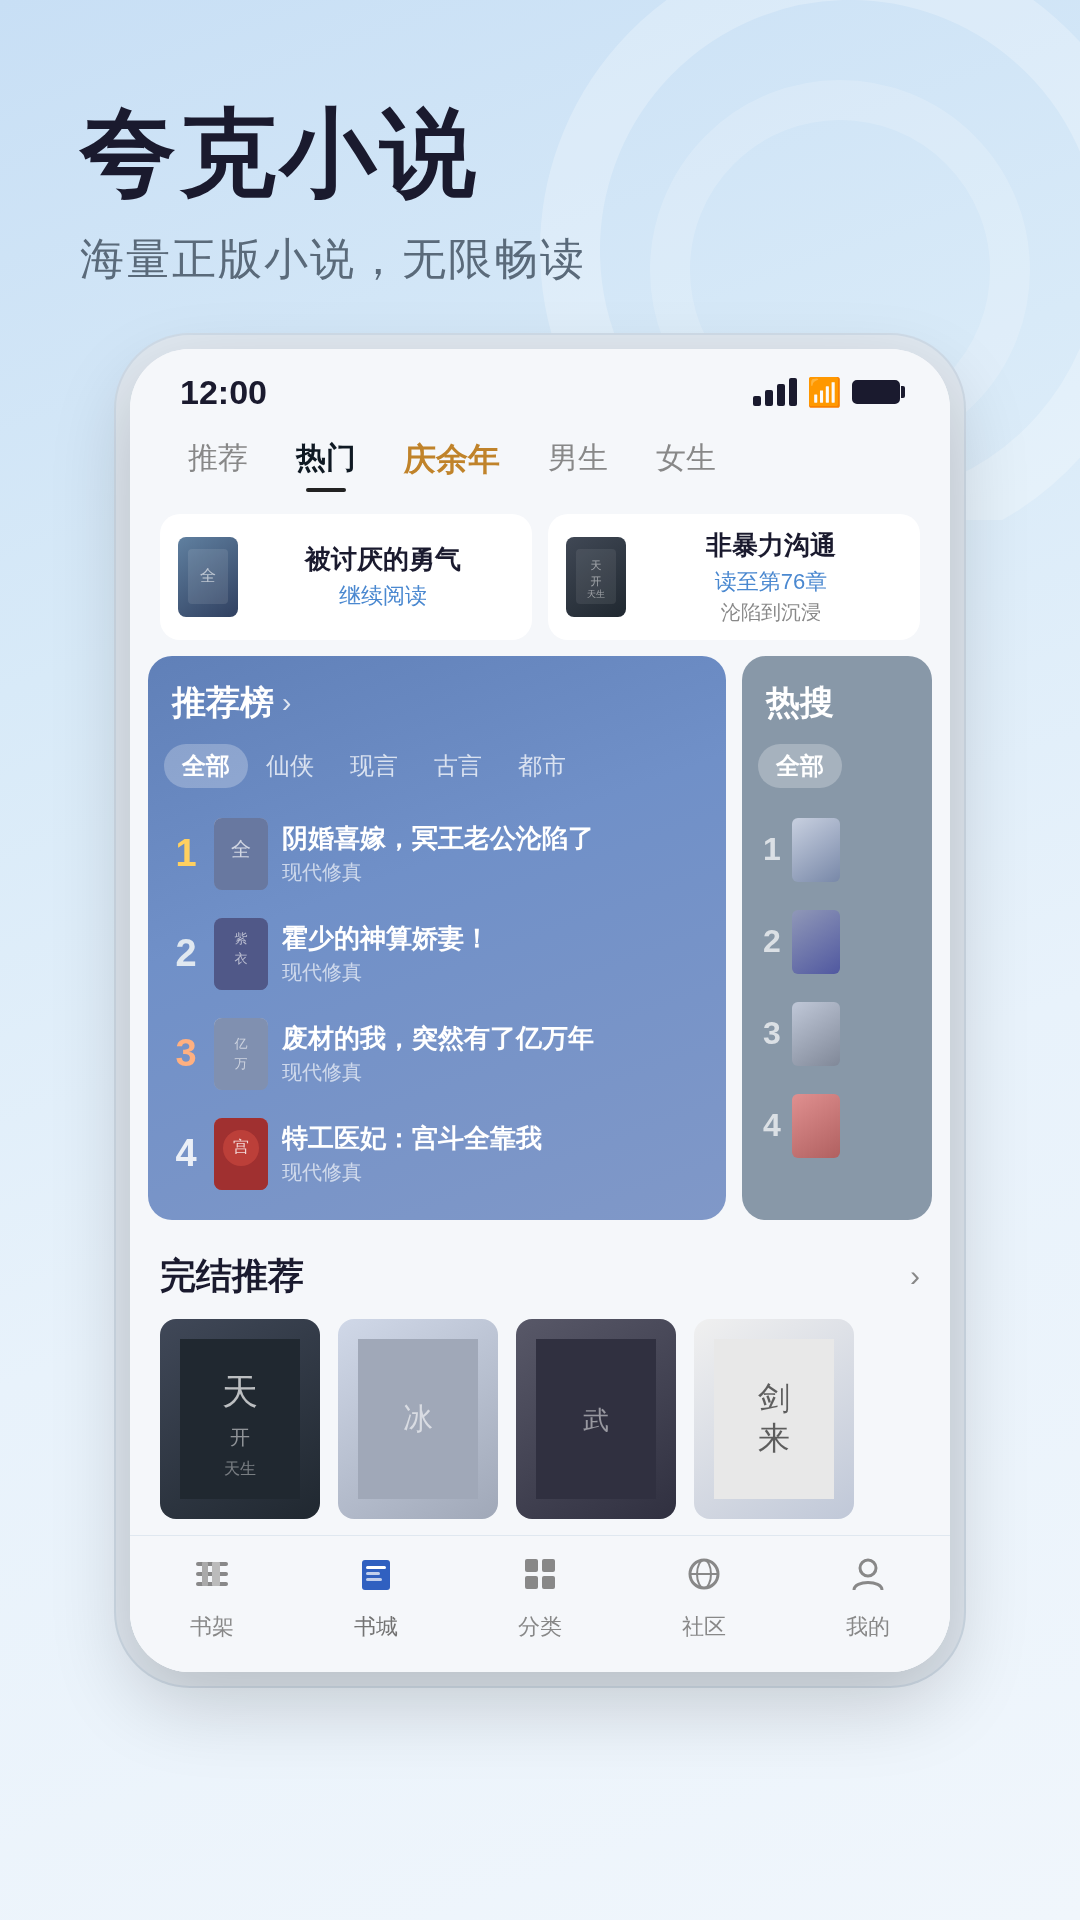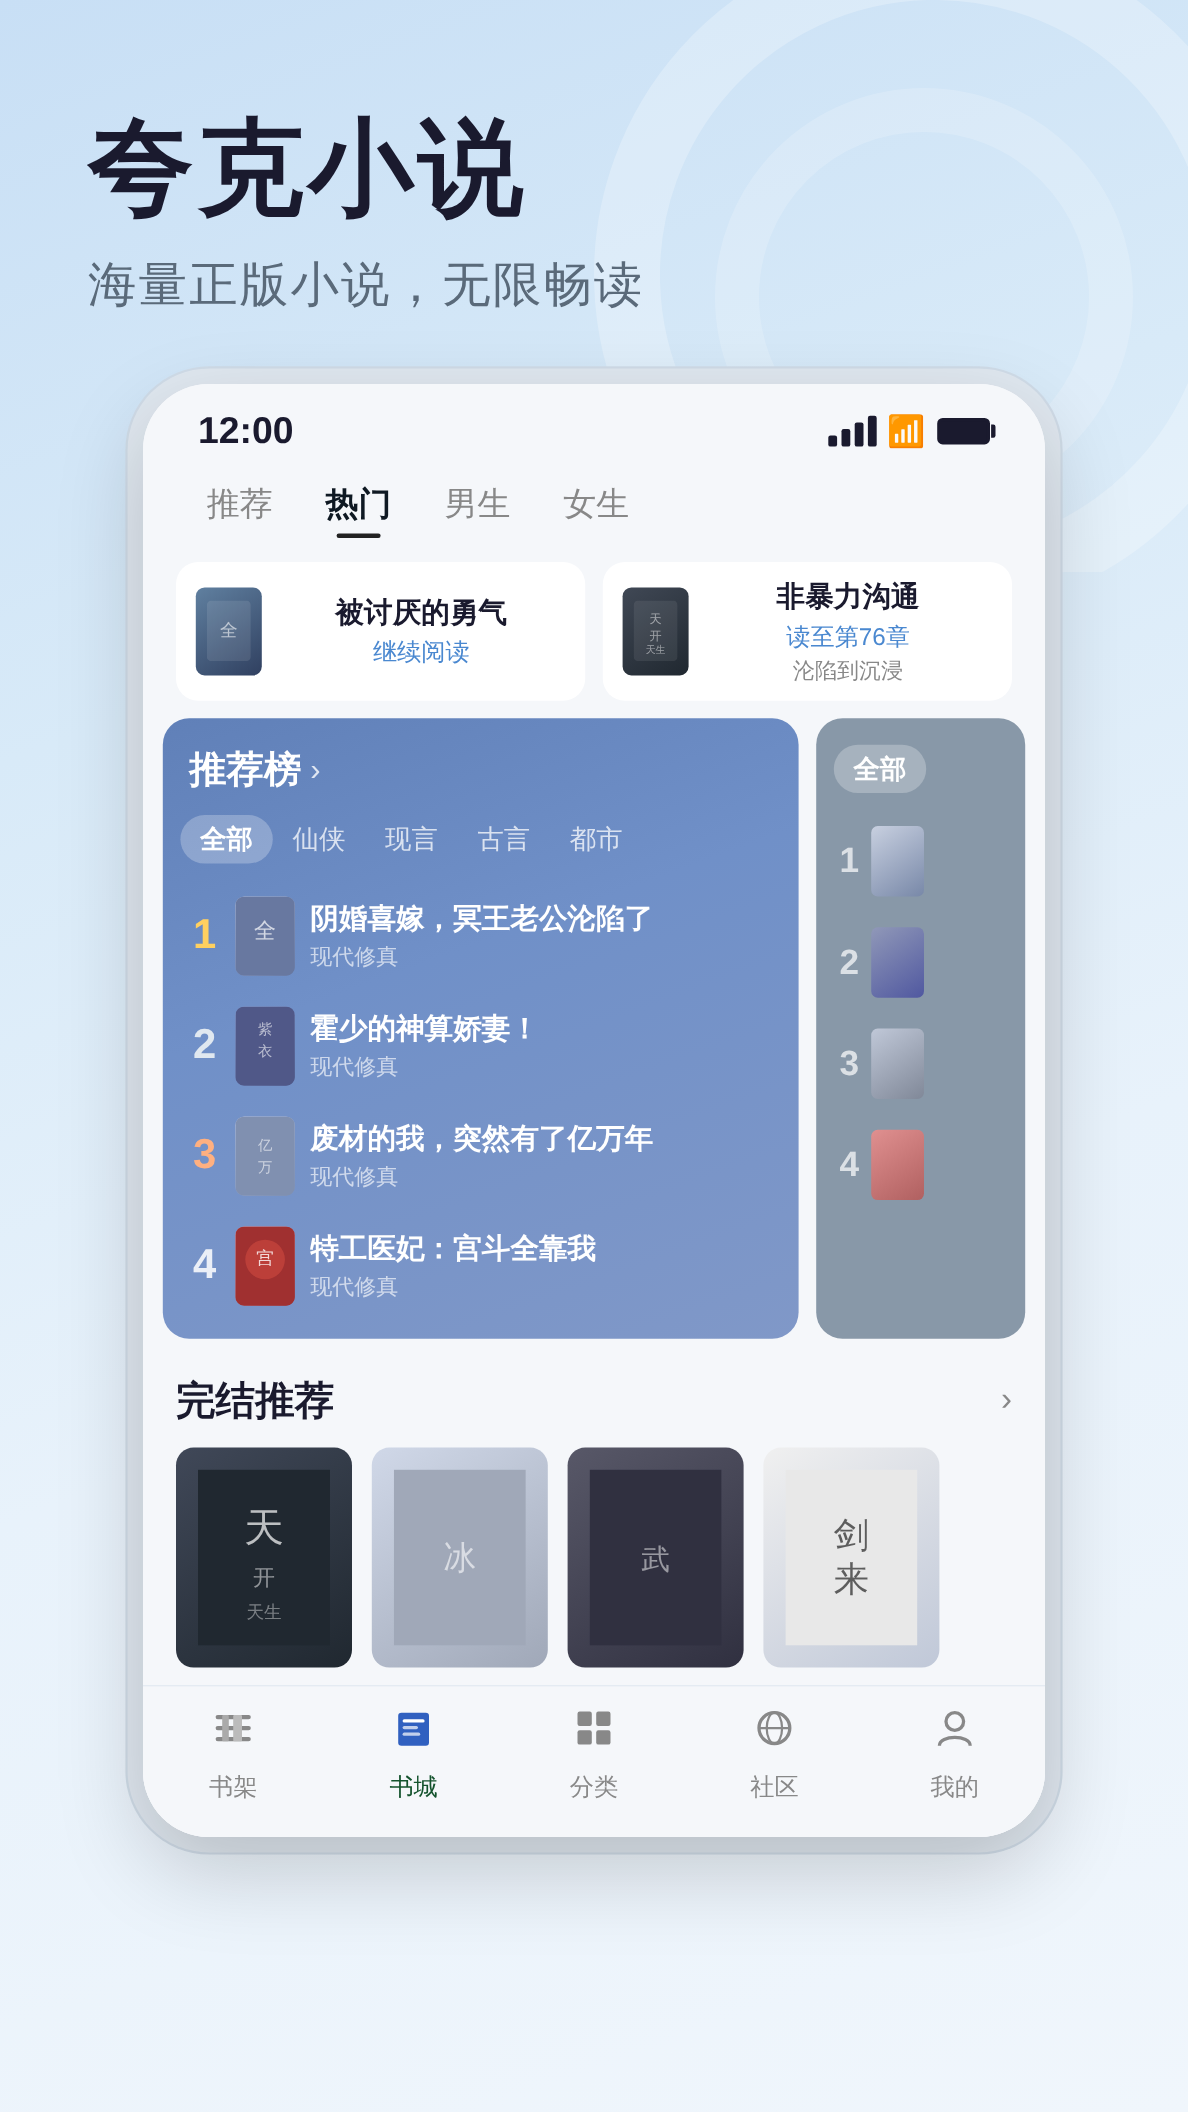--- a/index.html
+++ b/index.html
@@ -469,21 +469,21 @@
     }
     .nav-icon {
       font-size: 44px;
       color: #888;
     }
     .nav-item.active .nav-icon { color: #3060c0; }
     .nav-label {
       font-size: 22px;
       color: #888;
     }
-    .nav-item.active .nav-label { color: #14532d; }
+    .nav-item.active .nav-label { color: #737373; }
     .comp-inner {
       width: 100%;
       height: 100%;
       display: flex;
       align-items: center;
       justify-content: center;
       font-size: 28px;
       color: rgba(255,255,255,0.5);
     }
   </style>
@@ -515,20 +515,23 @@
 
   <div class="app-content">
 
 
     <div class="tab-nav">
       <div class="tab-item">
         <span>推荐</span>
       </div>
       <div class="tab-item active">
         <span>热门</span>
+      </div>
+      <div class="tab-item special">
+        <span>庆余年</span>
       </div>
       <div class="tab-item">
         <span>男生</span>
       </div>
       <div class="tab-item">
         <span>女生</span>
       </div>
     </div>
 
     <div class="recent-reads">
@@ -632,20 +635,23 @@
             </div>
             <div class="book-info">
               <div class="book-name">特工医妃：宫斗全靠我</div>
               <div class="book-genre">现代修真</div>
             </div>
           </div>
         </div>
       </div>
 
       <div class="panel-right">
+        <div class="panel-header">
+          <span class="panel-title">热搜</span>
+        </div>
         <div class="filter-tabs">
           <div class="filter-tab active">全部</div>
         </div>
         <div class="hot-list">
           <div class="hot-item">
             <span class="hot-rank">1</span>
             <div class="hot-cover hc1"></div>
           </div>
           <div class="hot-item">
             <span class="hot-rank">2</span>

